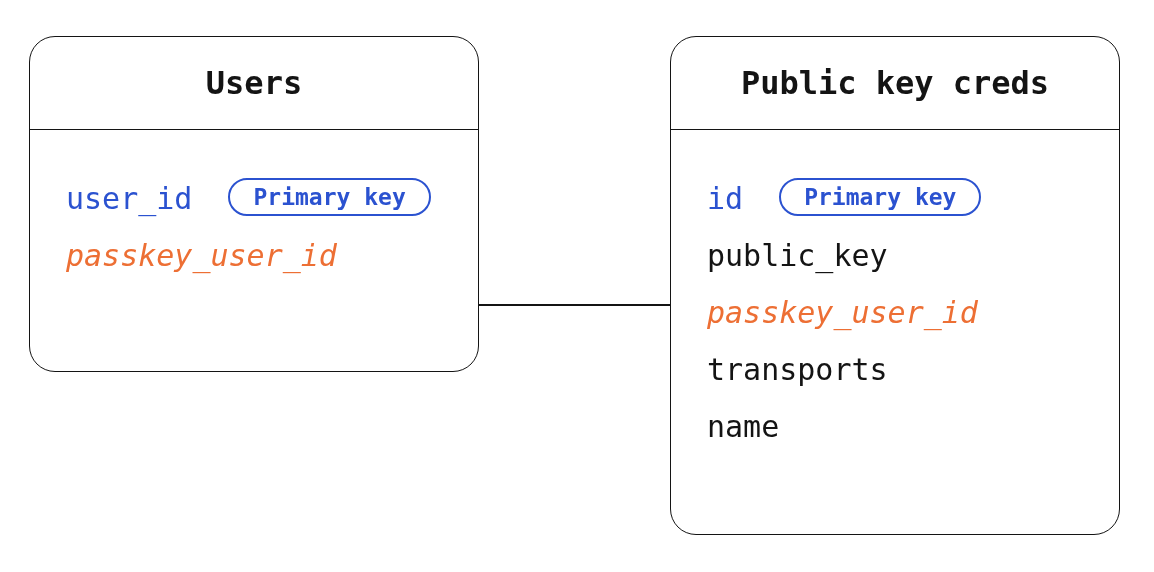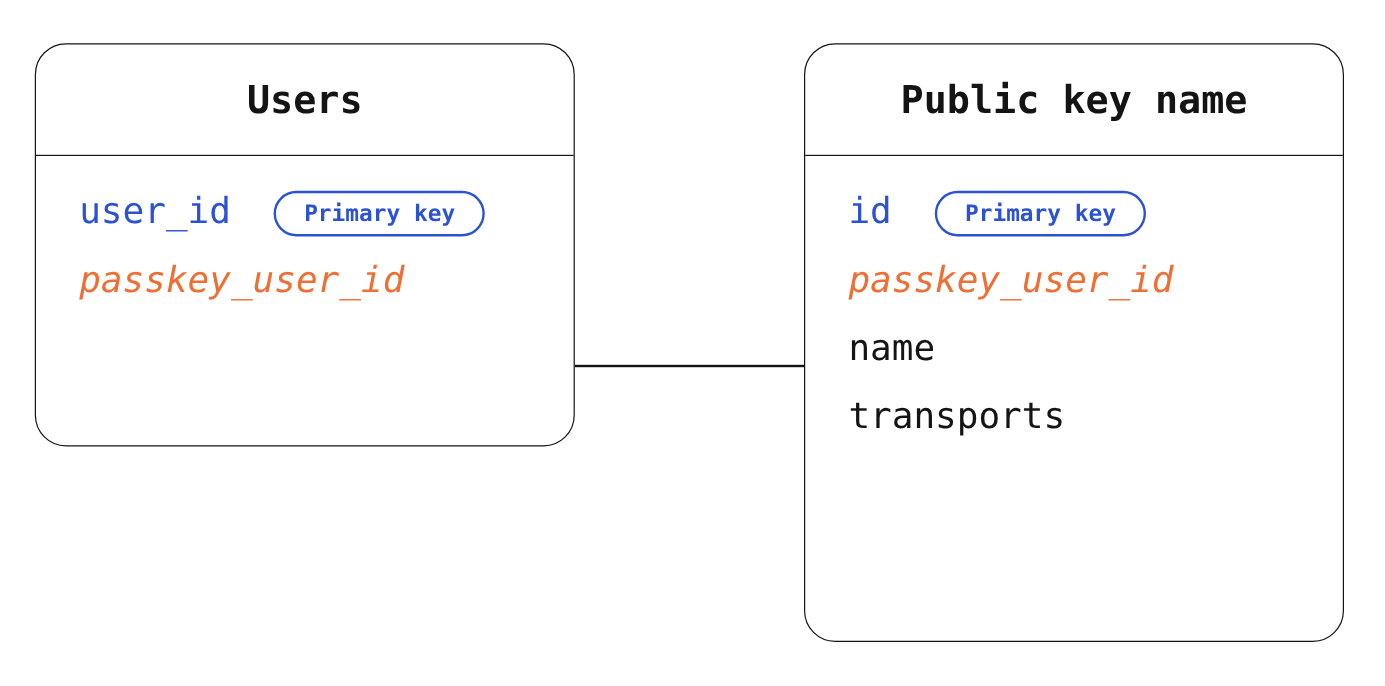--- a/index.html
+++ b/index.html
@@ -36,37 +36,37 @@
   .entity-title {
     font-size: 32px;
     font-weight: bold;
     color: var(--black);
     letter-spacing: 0;
   }
   .entity-body { padding: 29px 0 0 36px; }
   .field-row {
     height: 57px;
     display: flex;
-    align-items: flex-start;
+    align-items: flex-end;
   }
   .field-name { font-size: 30px; white-space: pre; }
   .c-blue   { color: var(--blue); }
   .c-orange { color: var(--orange); font-style: italic; }
   .c-black  { color: var(--black); }
   .pk-badge {
     display: inline-flex;
     align-items: center;
     justify-content: center;
     margin-left: 36px;
     height: 38px;
     padding: 0 23px;
     border: 2px solid var(--blue);
     border-radius: 19px;
     color: var(--blue);
-    font-size: 19px;
+    font-size: 23px;
     font-weight: bold;
     white-space: pre;
   }
   .connector {
     position: absolute;
     left: 479px;
     top: 304px;
     width: 191px;
     height: 2px;
     background: var(--black);
@@ -89,32 +89,35 @@
       <div class="field-row">
         <span class="field-name c-orange">passkey_user_id</span>
       </div>
     </div>
   </div>
 
   <div class="connector"></div>
 
   <div class="entity entity-creds">
     <div class="entity-header">
-      <span class="entity-title">Public key name</span>
+      <span class="entity-title">Public key creds</span>
     </div>
     <div class="entity-body">
       <div class="field-row">
         <span class="field-name c-blue">id</span>
         <span class="pk-badge">Primary key</span>
       </div>
       <div class="field-row">
+        <span class="field-name c-black">public_key</span>
+      </div>
+      <div class="field-row">
         <span class="field-name c-orange">passkey_user_id</span>
       </div>
       <div class="field-row">
-        <span class="field-name c-black">name</span>
+        <span class="field-name c-black">transports</span>
       </div>
       <div class="field-row">
-        <span class="field-name c-black">transports</span>
+        <span class="field-name c-black">name</span>
       </div>
     </div>
   </div>
 
 </div>
 
 </body></html>

